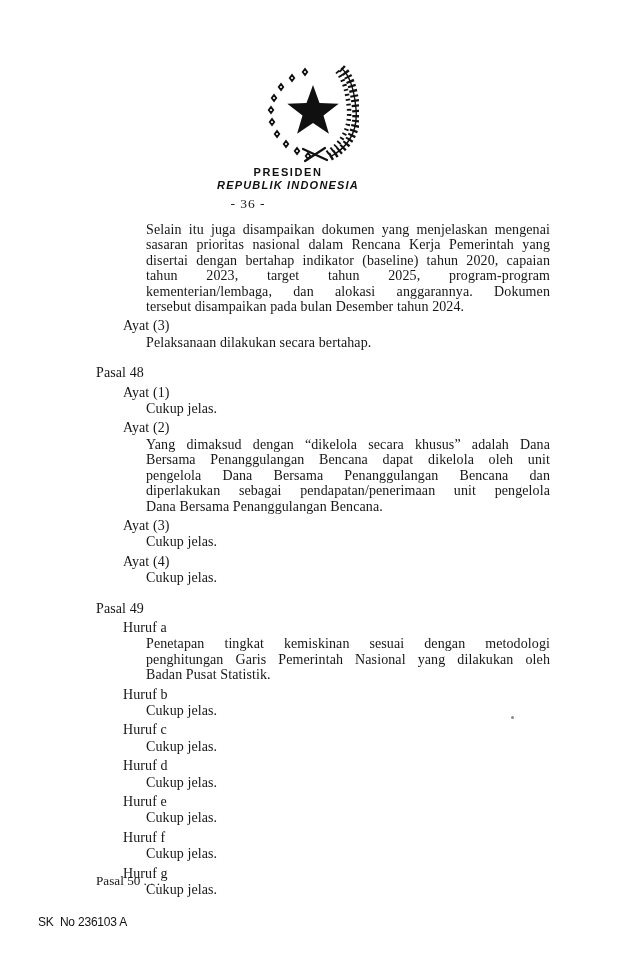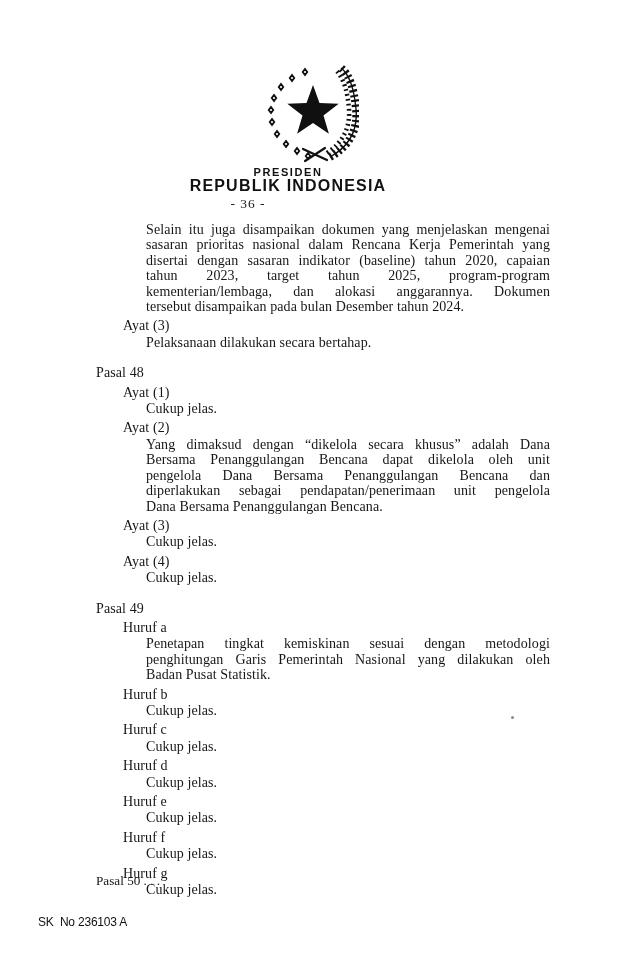--- a/index.html
+++ b/index.html
@@ -19,21 +19,21 @@
   .org-name {
     position: absolute;
     left: 0; top: 166px;
     width: 576px;
     text-align: center;
     font-family: "Liberation Sans", sans-serif;
     font-weight: bold;
     color: #111;
   }
   .org-line1 { font-size: 11px; letter-spacing: 1.6px; line-height: 13px; }
-  .org-line2 { font-size: 16px; letter-spacing: 1.2px; line-height: 13px; }
+  .org-line2 { font-size: 11px; letter-spacing: 1.2px; line-height: 13px; font-style: italic; }
   .page-number {
     position: absolute;
     left: 0; top: 196px;
     width: 496px;
     text-align: center;
     font-size: 13.5px;
     letter-spacing: 1px;
   }
   .doc {
     position: absolute;
@@ -135,21 +135,21 @@
   <div class="org-line1">PRESIDEN</div>
   <div class="org-line2">REPUBLIK INDONESIA</div>
 </div>
 
 <div class="page-number">- 36 -</div>
 
 <div class="doc">
     <div class="block block-body">
       <div class="line jline">Selain itu juga disampaikan dokumen yang menjelaskan mengenai</div>
       <div class="line jline">sasaran prioritas nasional dalam Rencana Kerja Pemerintah yang</div>
-      <div class="line jline"><span>disertai dengan sasaran indikator </span><span style="">(baseline)</span><span> tahun 2020, capaian</span></div>
+      <div class="line jline"><span>disertai dengan bertahap indikator </span><span style="">(baseline)</span><span> tahun 2020, capaian</span></div>
       <div class="line jline">tahun 2023, target tahun 2025, program-program</div>
       <div class="line jline">kementerian/lembaga, dan alokasi anggarannya. Dokumen</div>
       <div class="line">tersebut disampaikan pada bulan Desember tahun 2024.</div>
     </div>
     <div class="block block-ayat">Ayat (3)</div>
     <div class="block block-body">
       <div class="line">Pelaksanaan dilakukan secara bertahap.</div>
     </div>
     <div class="block block-pasal">Pasal 48</div>
     <div class="block block-ayat">Ayat (1)</div>

